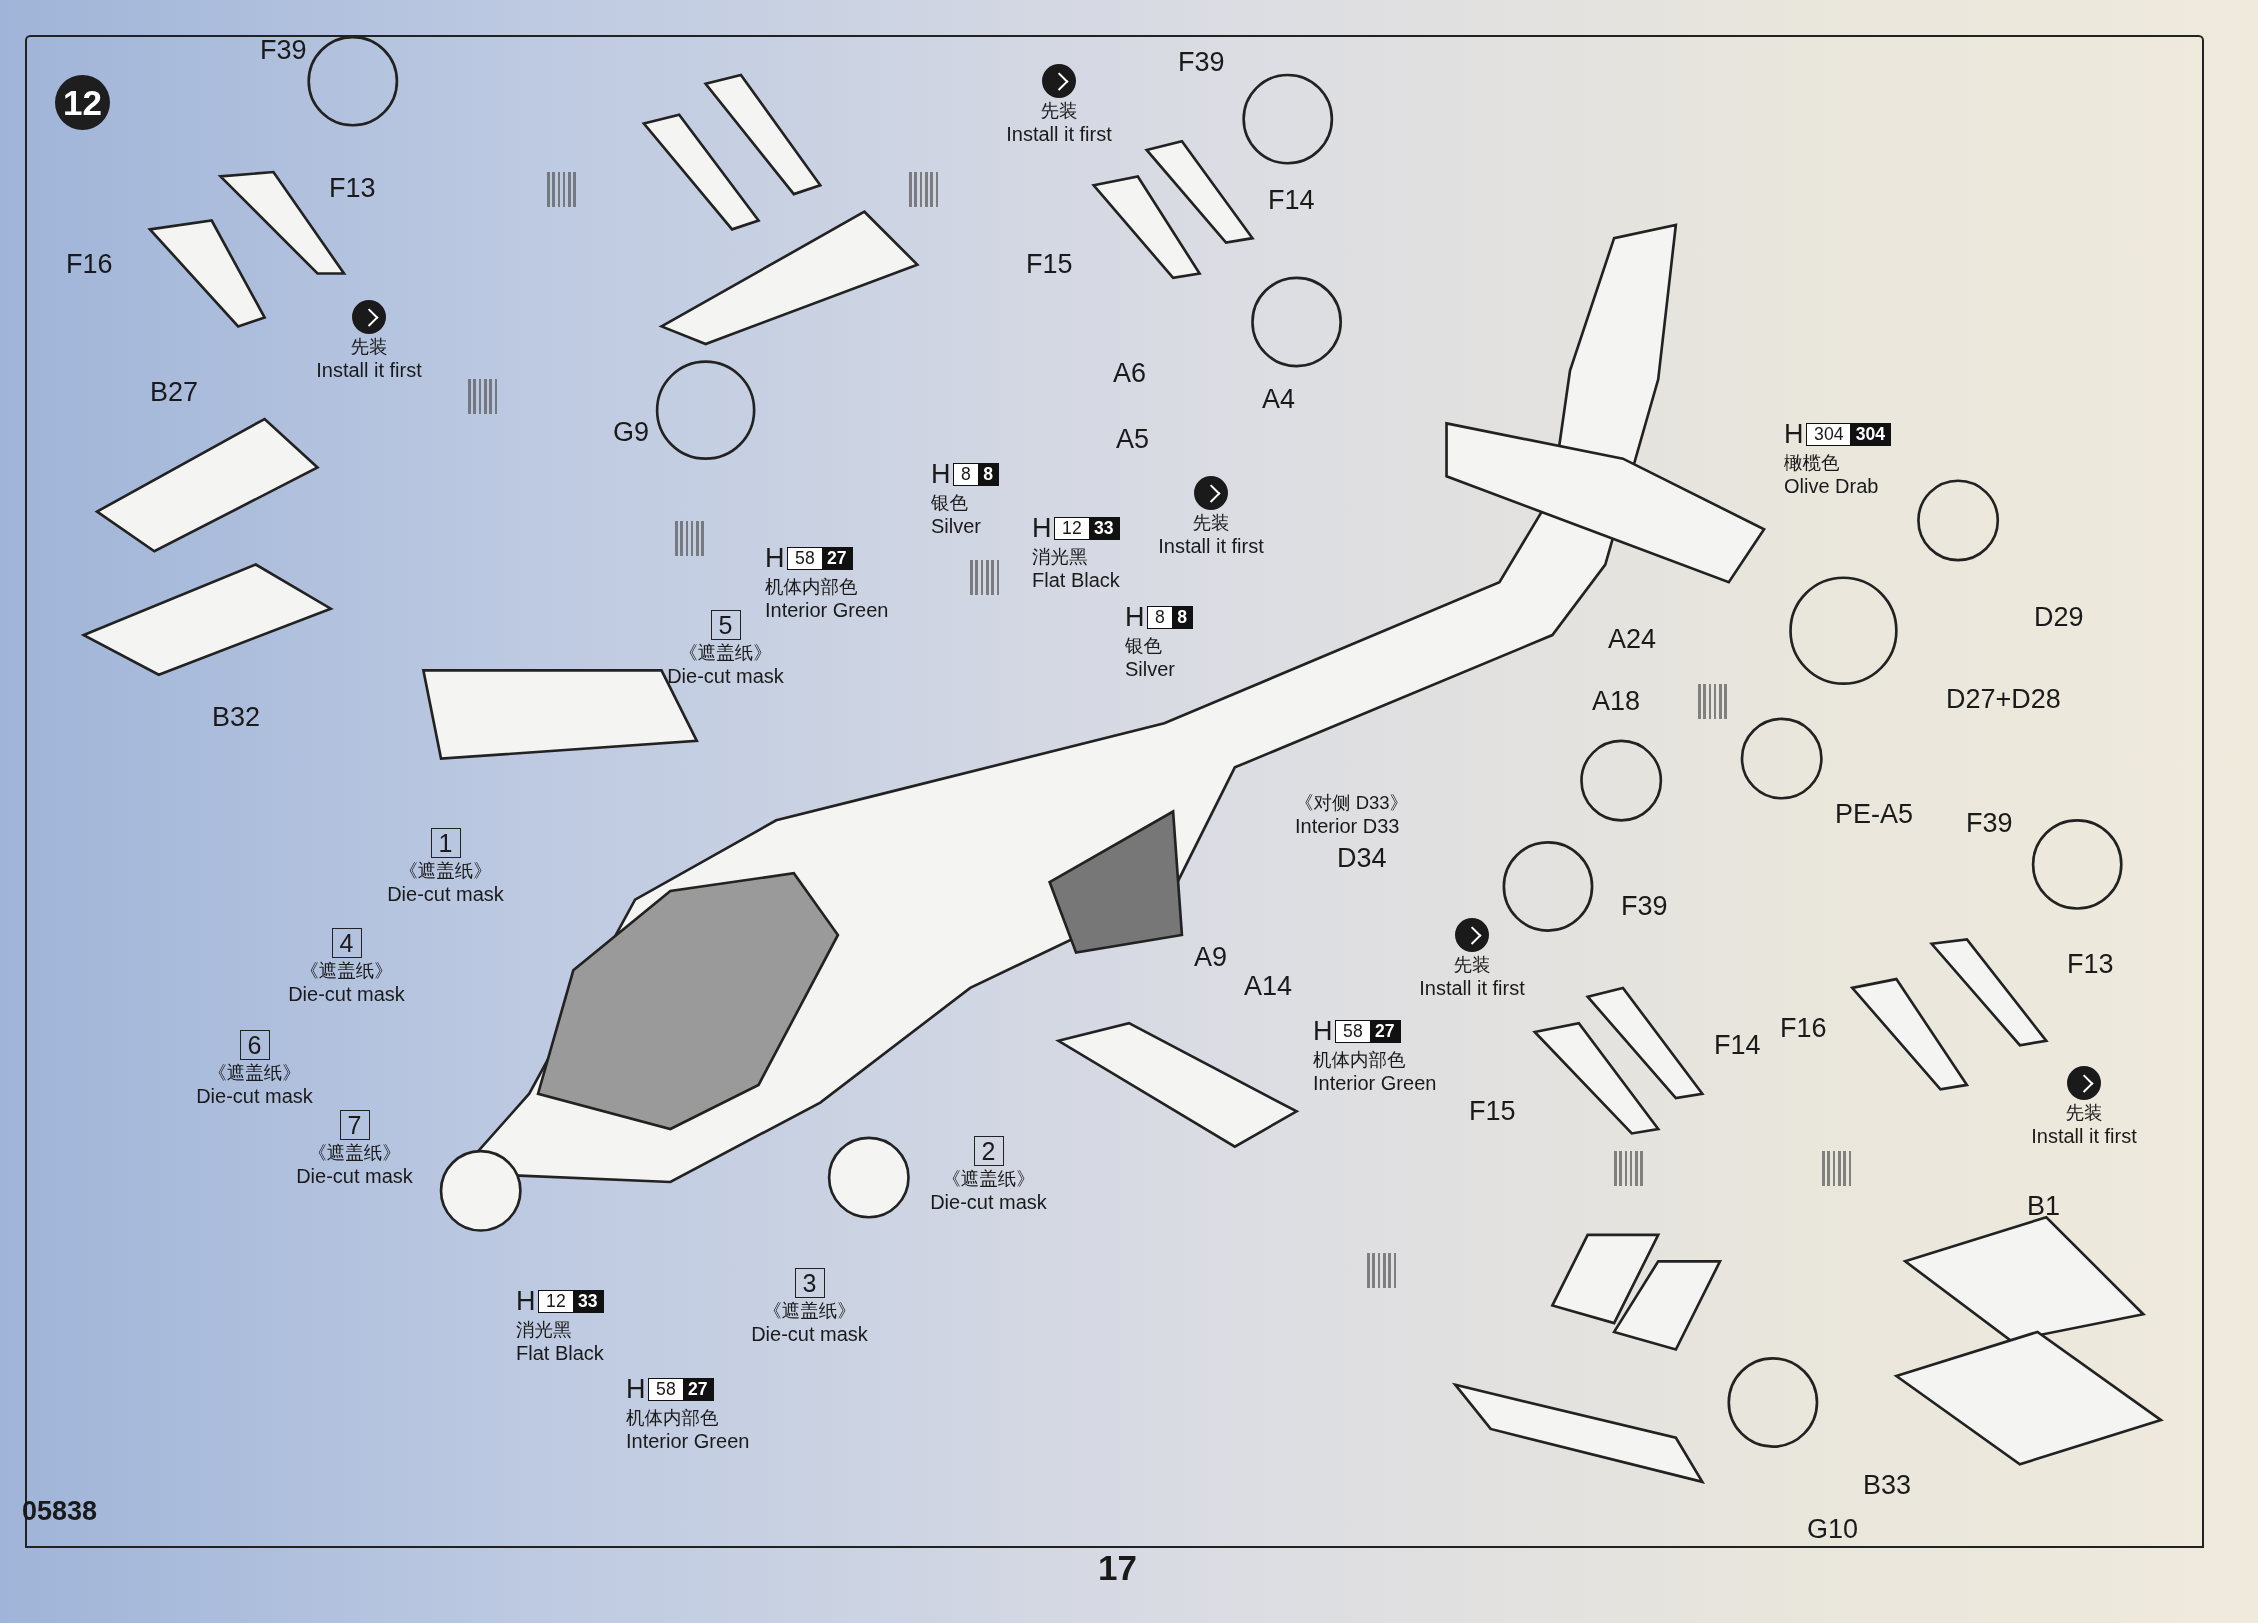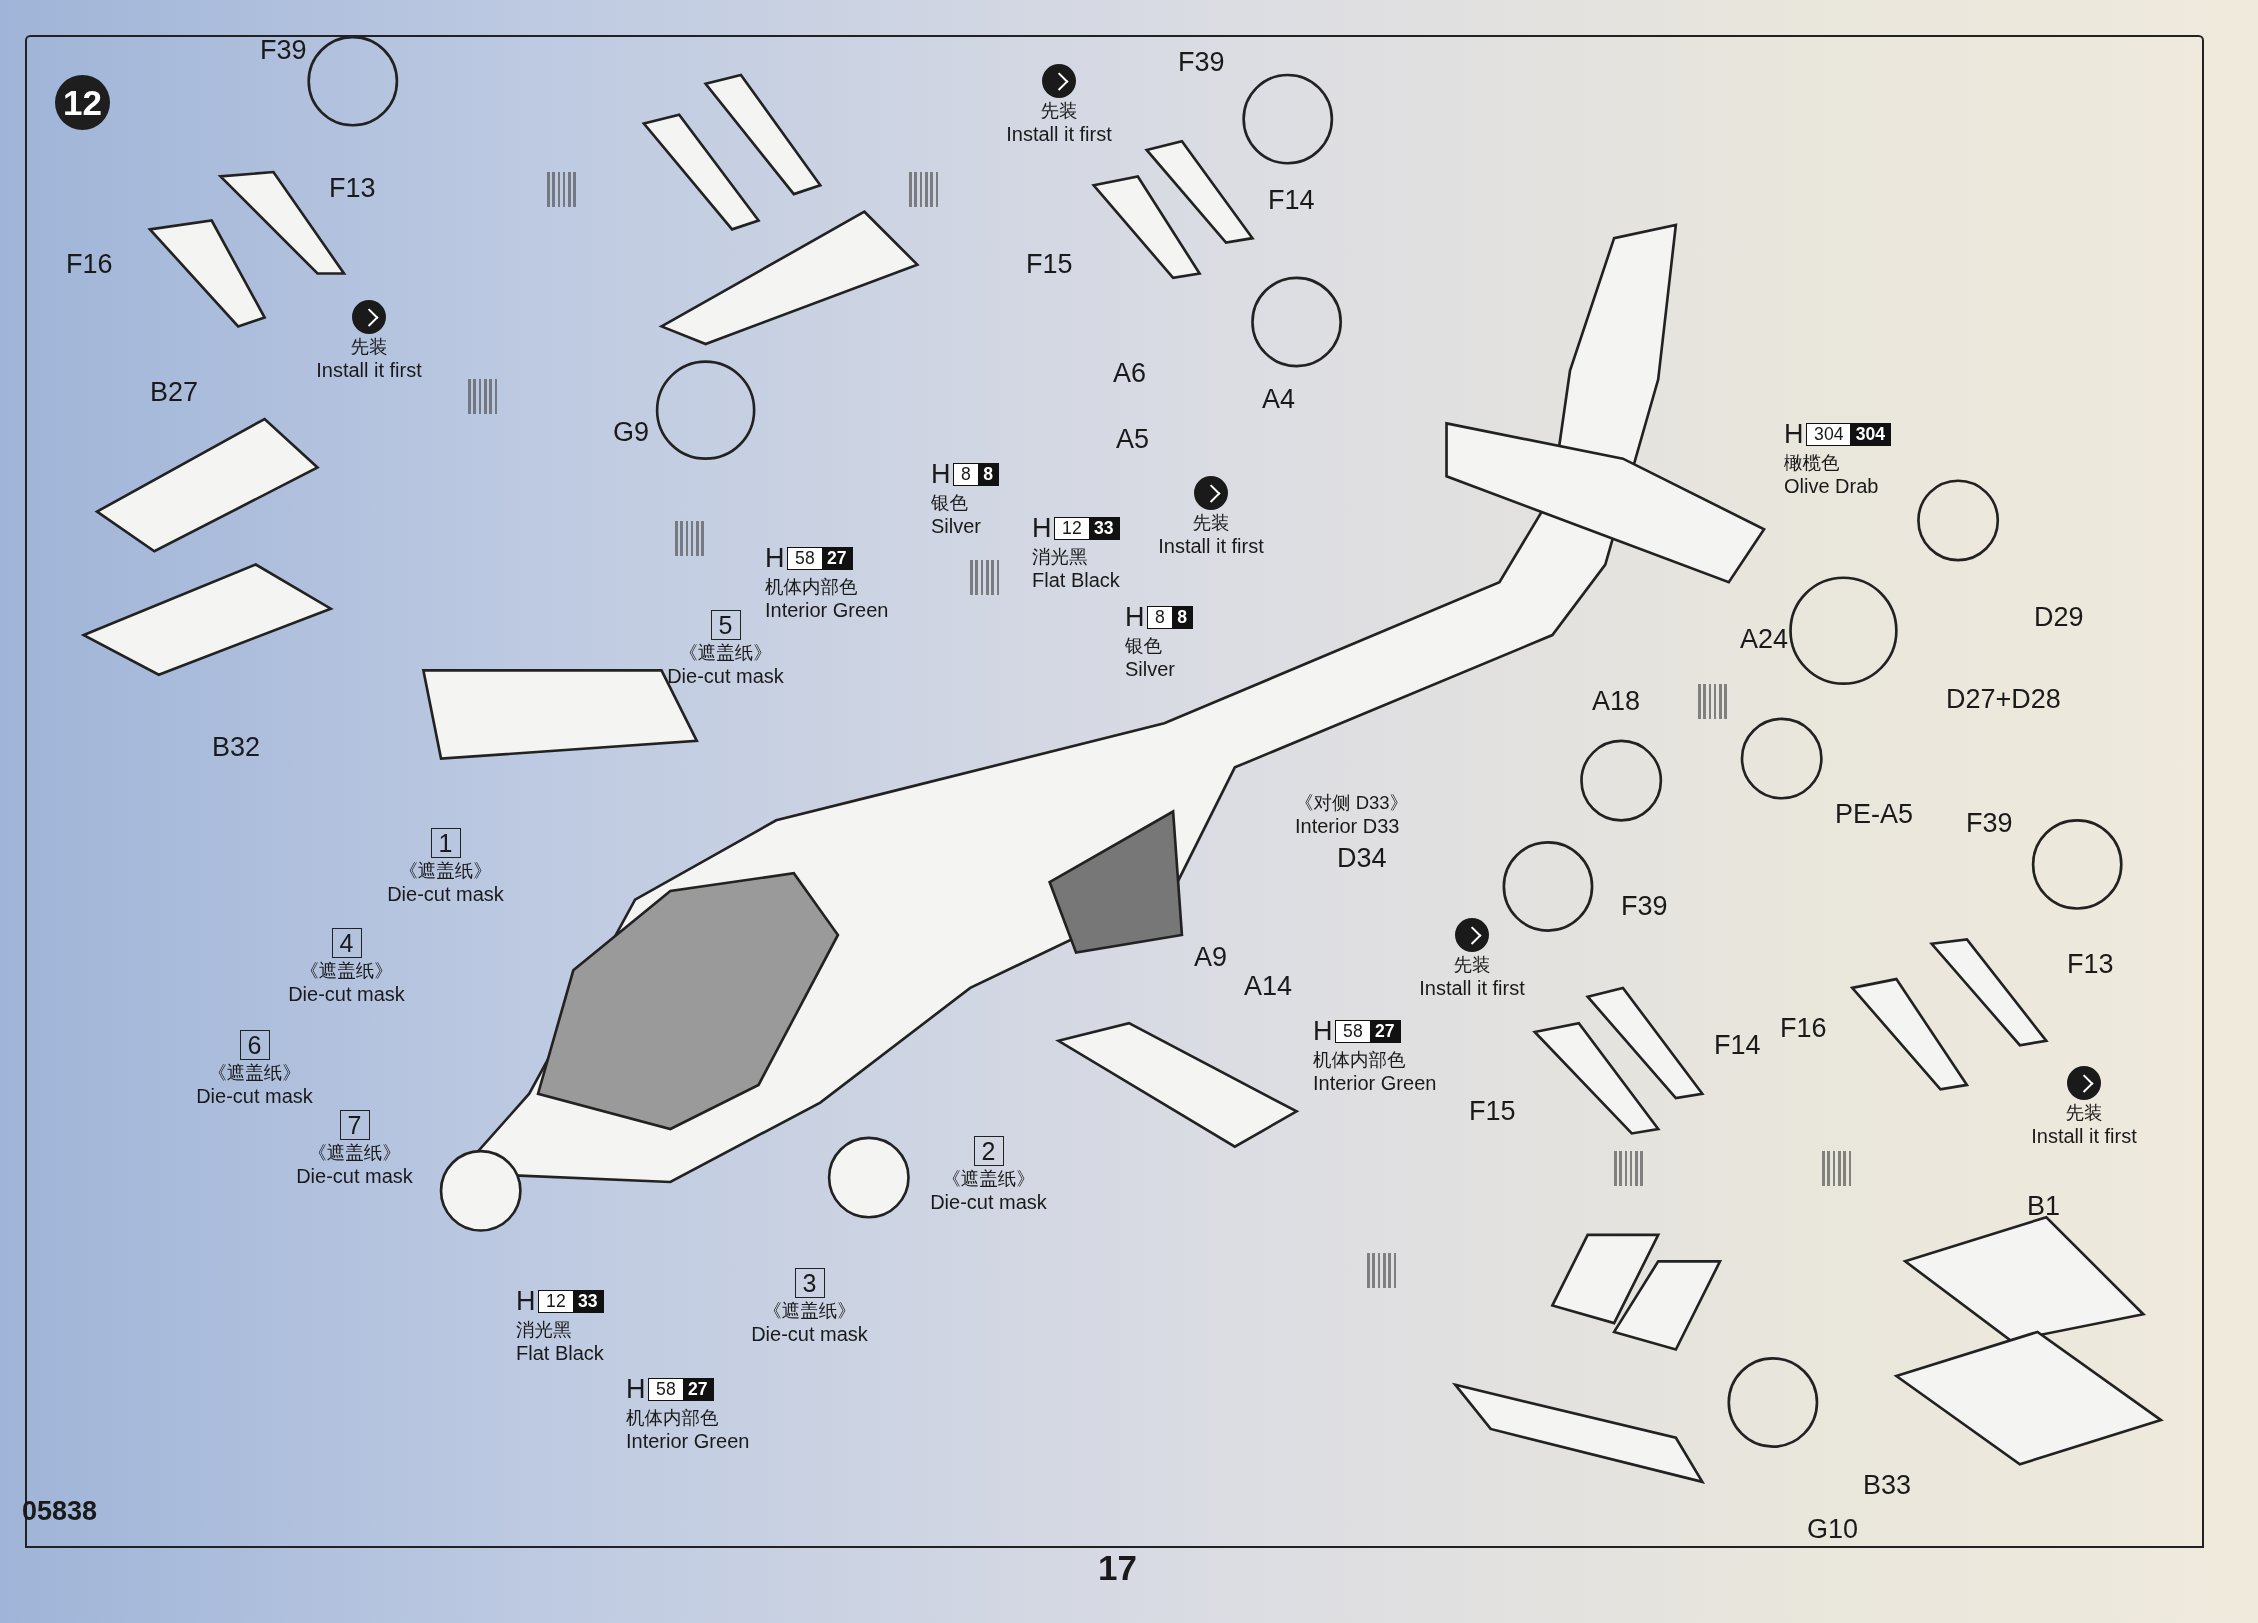--- a/index.html
+++ b/index.html
@@ -85,29 +85,29 @@
 <div class="arrowhint" style="left:970px;top:560px"></div>
 <div class="arrowhint" style="left:1698px;top:684px"></div>
 <div class="arrowhint" style="left:1614px;top:1151px"></div>
 <div class="arrowhint" style="left:1822px;top:1151px"></div>
 <div class="arrowhint" style="left:1367px;top:1253px"></div>
 
 <div class="lbl" style="left:260px;top:37px">F39</div>
 <div class="lbl" style="left:329px;top:175px">F13</div>
 <div class="lbl" style="left:66px;top:251px">F16</div>
 <div class="lbl" style="left:150px;top:379px">B27</div>
-<div class="lbl" style="left:212px;top:734px">B32</div>
+<div class="lbl" style="left:212px;top:704px">B32</div>
 <div class="lbl" style="left:613px;top:419px">G9</div>
 <div class="lbl" style="left:1178px;top:49px">F39</div>
 <div class="lbl" style="left:1268px;top:187px">F14</div>
 <div class="lbl" style="left:1026px;top:251px">F15</div>
 <div class="lbl" style="left:1113px;top:360px">A6</div>
 <div class="lbl" style="left:1262px;top:386px">A4</div>
 <div class="lbl" style="left:1116px;top:426px">A5</div>
-<div class="lbl" style="left:1740px;top:626px">A24</div>
+<div class="lbl" style="left:1608px;top:626px">A24</div>
 <div class="lbl" style="left:1592px;top:688px">A18</div>
 <div class="lbl" style="left:2034px;top:604px">D29</div>
 <div class="lbl" style="left:1946px;top:686px">D27+D28</div>
 <div class="lbl" style="left:1835px;top:801px">PE-A5</div>
 <div class="lbl" style="left:1337px;top:845px">D34</div>
 <div class="lbl" style="left:1194px;top:944px">A9</div>
 <div class="lbl" style="left:1244px;top:973px">A14</div>
 <div class="lbl" style="left:1621px;top:893px">F39</div>
 <div class="lbl" style="left:1714px;top:1032px">F14</div>
 <div class="lbl" style="left:1469px;top:1098px">F15</div>

